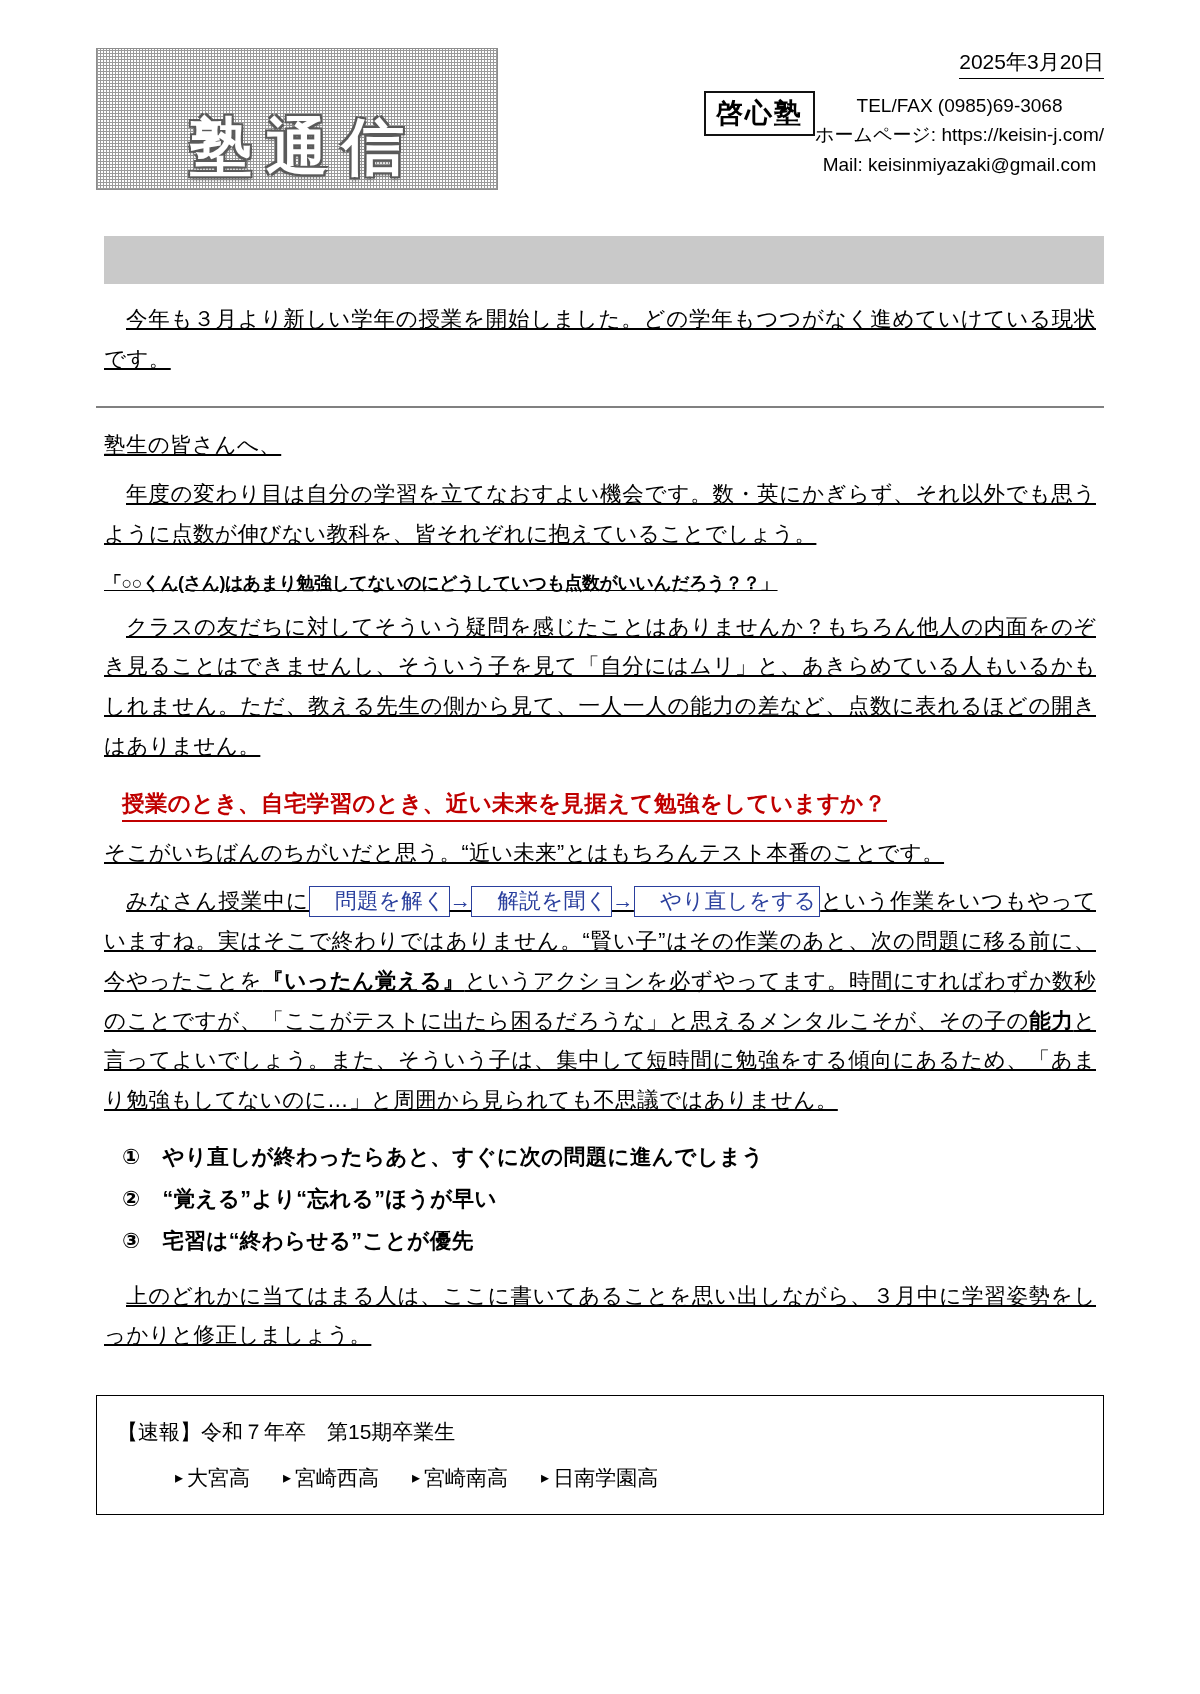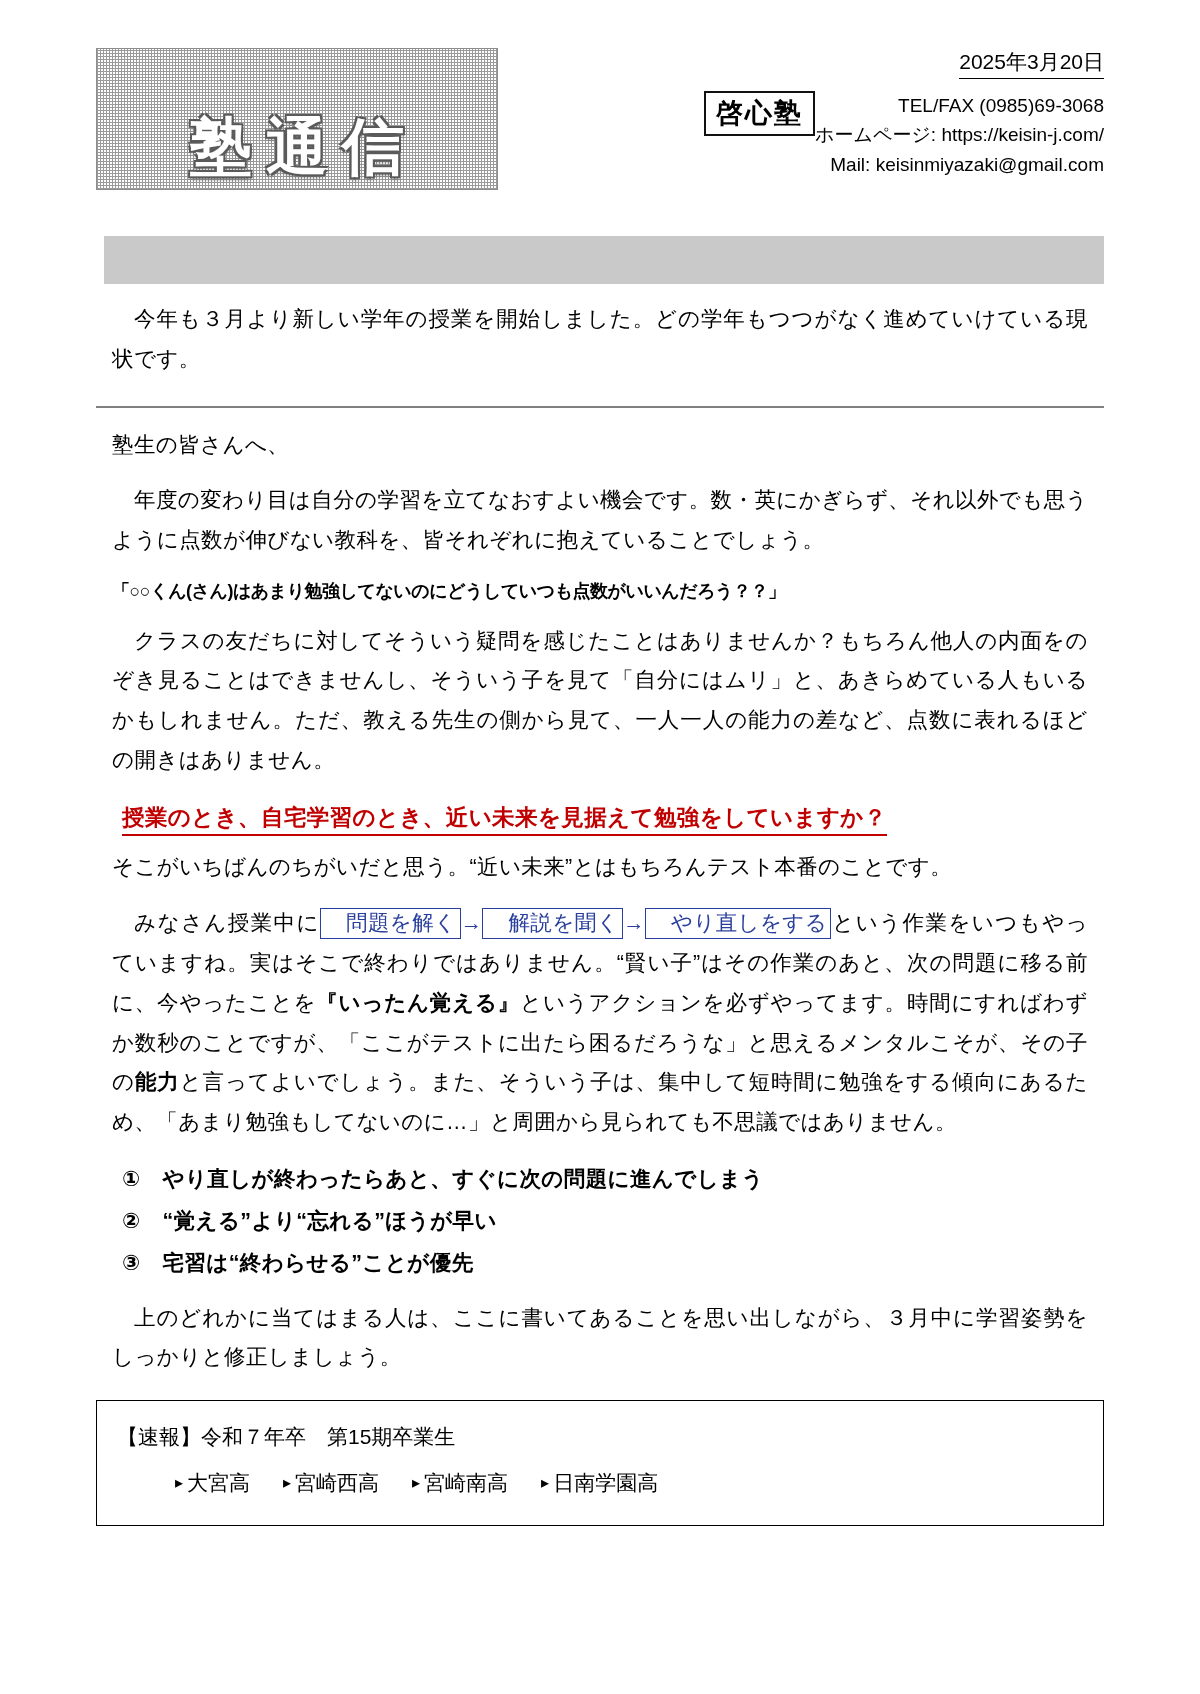--- a/index.html
+++ b/index.html
@@ -66,21 +66,21 @@
     border: 2px solid #111111;
     padding: 6px 10px 8px 10px;
     font-family: "DejaVu Serif", "Liberation Serif", serif;
     font-size: 27px;
     font-weight: bold;
     letter-spacing: 2px;
     line-height: 1;
     white-space: nowrap;
   }
   .contact {
-    text-align: right;
+    text-align: center;
     line-height: 1.55;
     font-size: 19px;
   }
   .date-line {
     text-align: right;
     font-size: 21px;
     border-bottom: 1.5px solid #000;
     padding-bottom: 2px;
     margin-bottom: 12px;
     display: block;
@@ -128,21 +128,22 @@
   }
 
   
   .body-text {
     font-size: 21.5px;
     line-height: 1.85;
     letter-spacing: 0.4px;
     text-align: justify;
   }
   p {
-    margin: 16px;
+    margin: 8px;
+    text-decoration: underline;
   }
   .indent {
     text-indent: 22px;
   }
   .lead-block {
     margin-top: 16px;
   }
   .hr-main {
     border: none;
     border-top: 2.5px solid #808080;
@@ -185,23 +186,23 @@
     margin-top: 16px;
     font-size: 21.5px;
     font-weight: bold;
     line-height: 1.95;
     padding-left: 26px;
   }
   .numbered div { white-space: nowrap; }
 
   
   .notice-box {
-    margin-top: 22px;
+    margin-top: 39px;
     border: 1.5px solid #000;
-    padding: 16px 20px 22px 20px;
+    padding: 16px 20px 16px 20px;
     font-size: 21px;
     line-height: 1.9;
   }
   .notice-line2 { padding-left: 24px; }
   .school-list {
     padding-left: 58px;
     margin-top: 6px;
     display: flex;
     gap: 33px;
     font-size: 21px;

